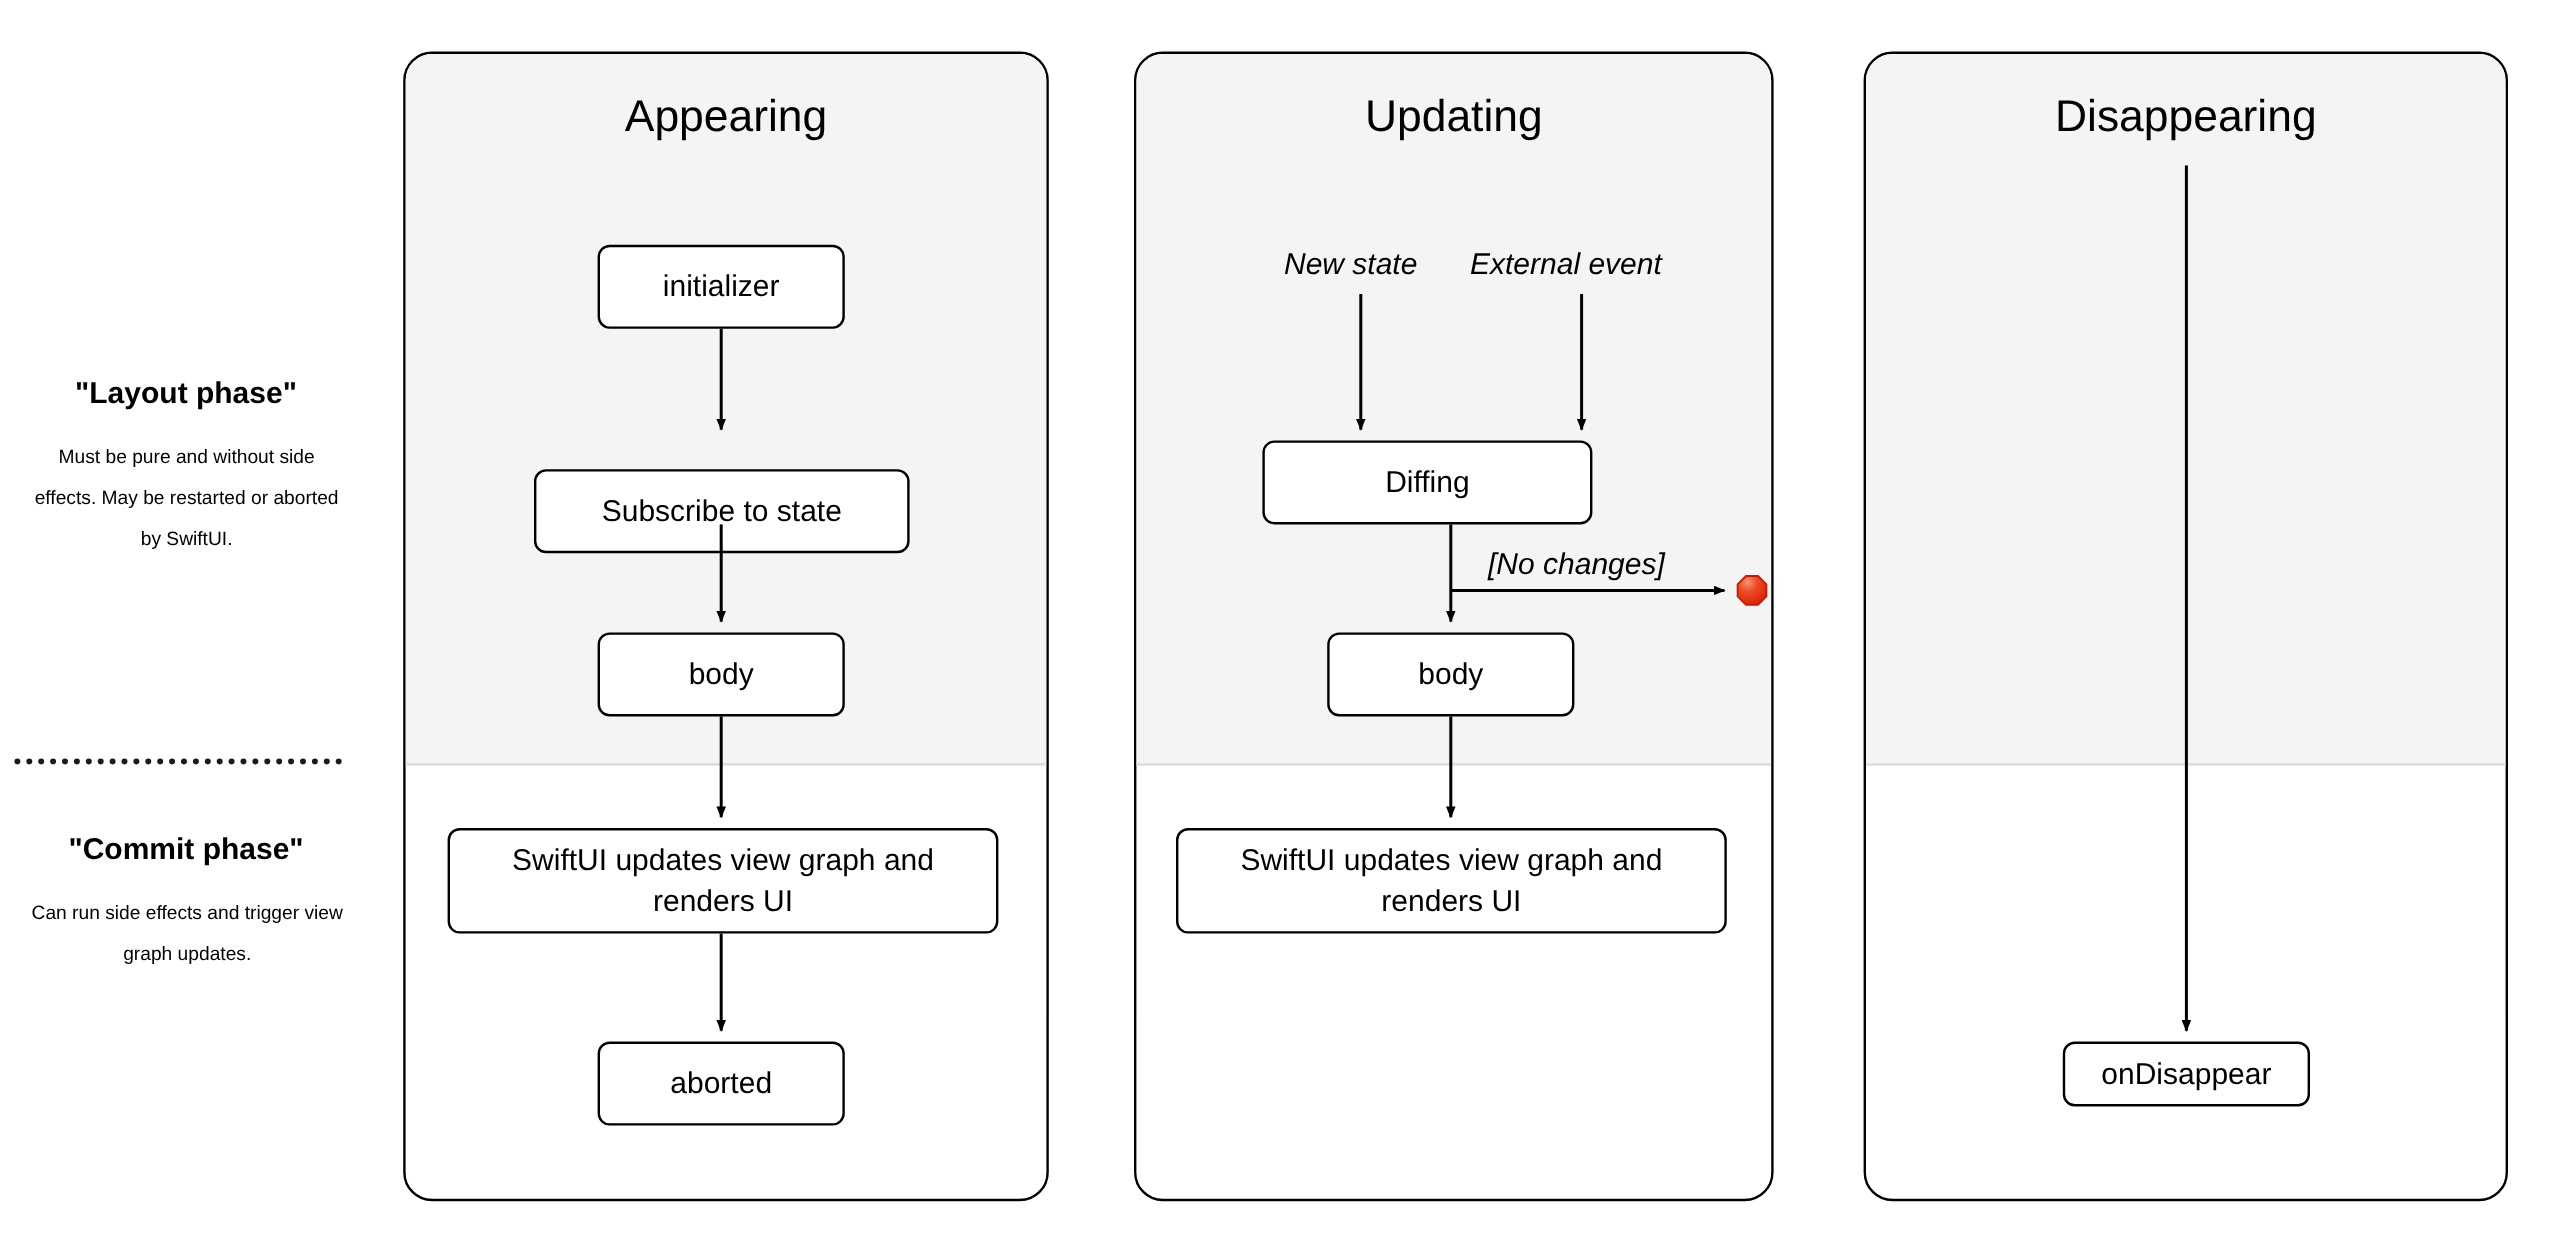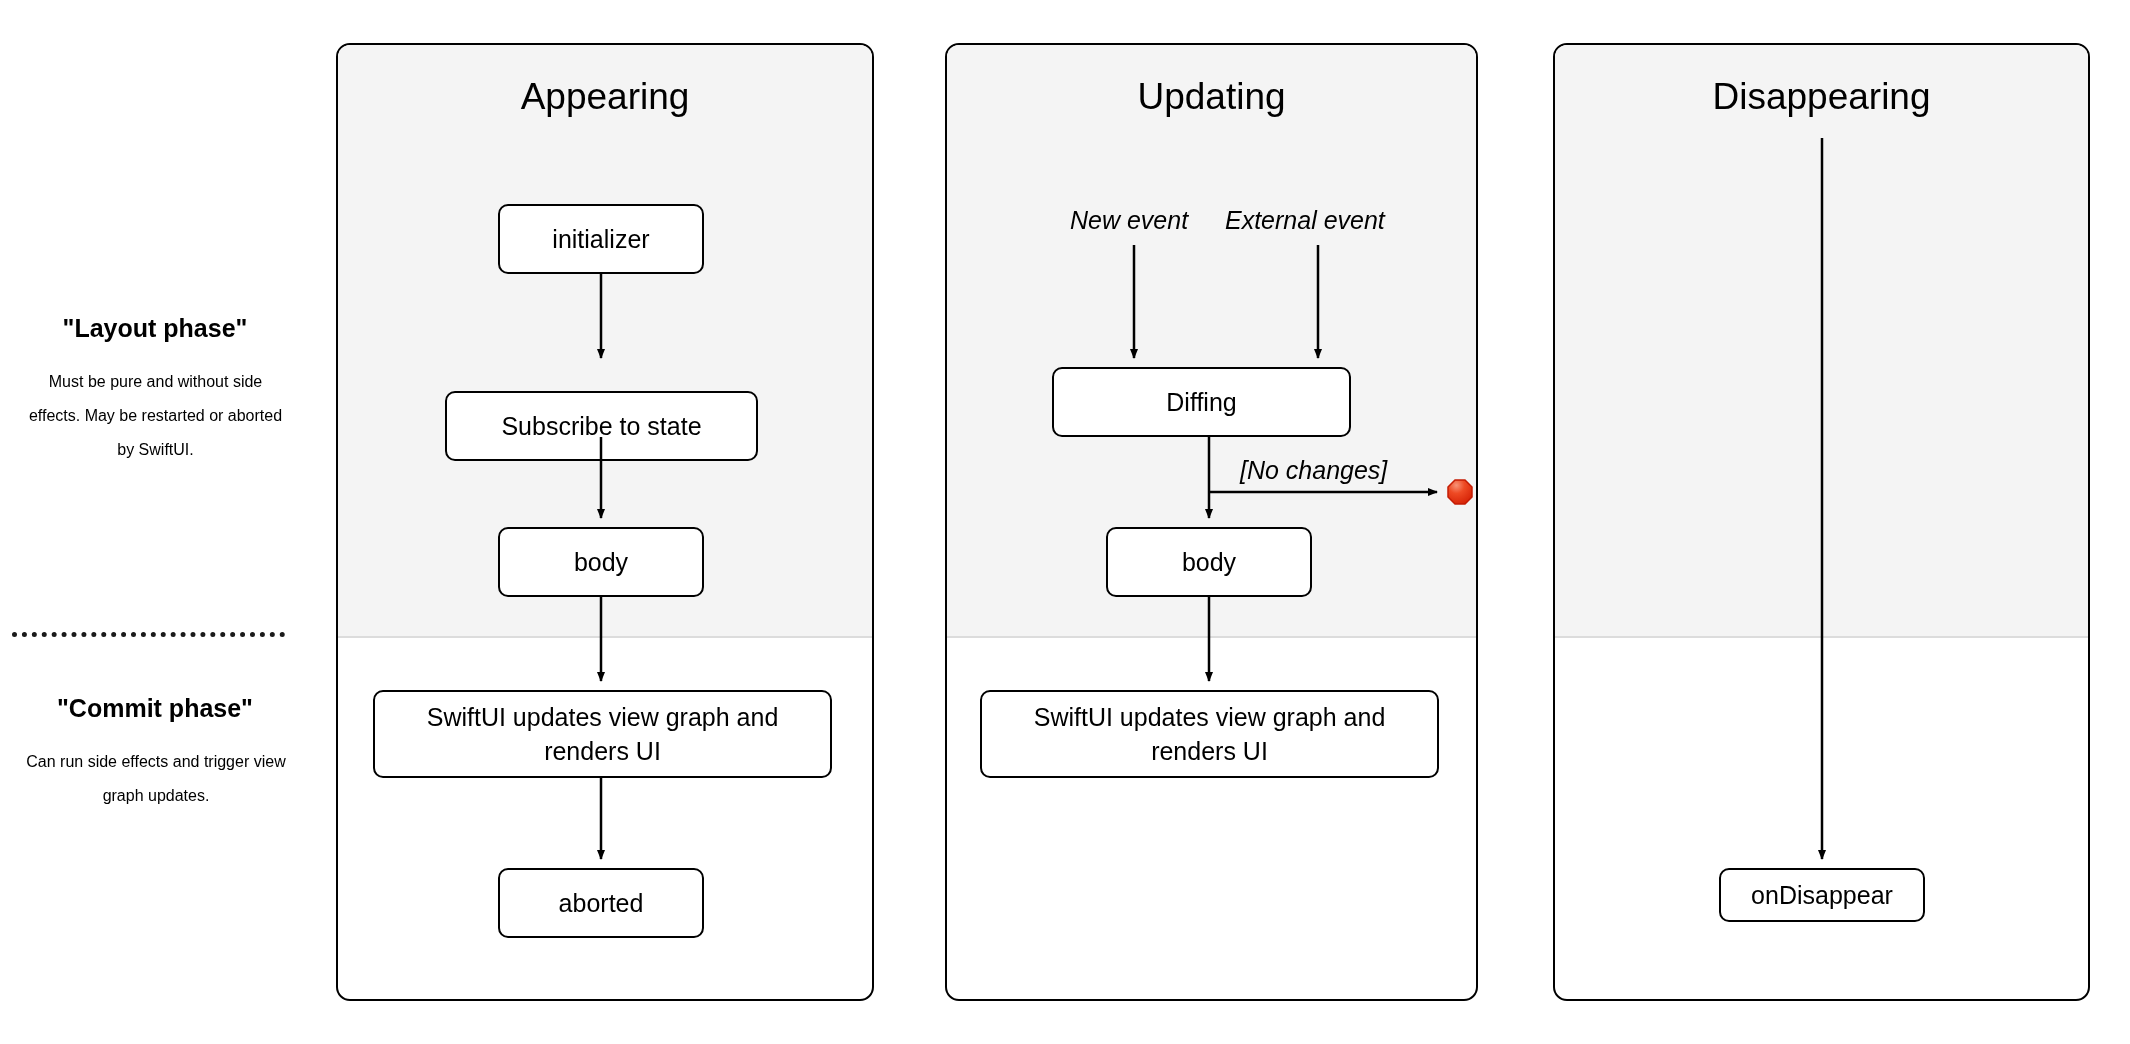--- a/index.html
+++ b/index.html
@@ -16,21 +16,21 @@
     width: 2130px;
     height: 1044px;
     background: #ffffff;
     overflow: hidden;
   }
   
   .panel {
     position: absolute;
     box-sizing: border-box;
     border: 2px solid #000000;
-    border-radius: 14px;
+    border-radius: 24px;
     background: #ffffff;
     overflow: hidden;
   }
   .panel-shade {
     position: absolute;
     left: 0;
     right: 0;
     top: 0;
     background: #f4f4f4;
     border-bottom: 2px solid #dcdcdc;
@@ -126,25 +126,25 @@
 
   <div class="node" style="left:373px; top:690px; width:459px; height:88px;">SwiftUI updates view graph and renders UI</div>
 
   <div class="node" style="left:498px; top:868px; width:206px; height:70px;">aborted</div>
 
   <div class="panel" style="left:945px; top:43px; width:533px; height:958px;">
     <div class="panel-shade" style="height:591px;"></div>
     <div class="panel-title" style="top:30px;">Updating</div>
   </div>
 
-  <div class="edge-label" style="left:1070px; top:205px;">New event</div>
+  <div class="edge-label" style="left:1070px; top:205px;">New state</div>
 
   <div class="edge-label" style="left:1225px; top:205px;">External event</div>
 
-  <div class="node" style="left:1052px; top:367px; width:299px; height:70px;">Diffing</div>
+  <div class="node" style="left:1052px; top:367px; width:275px; height:70px;">Diffing</div>
 
   <div class="edge-label" style="left:1240px; top:455px;">[No changes]</div>
 
   <div class="node" style="left:1106px; top:527px; width:206px; height:70px;">body</div>
 
   <div class="node" style="left:980px; top:690px; width:459px; height:88px;">SwiftUI updates view graph and renders UI</div>
 
   <div class="panel" style="left:1553px; top:43px; width:537px; height:958px;">
     <div class="panel-shade" style="height:591px;"></div>
     <div class="panel-title" style="top:30px;">Disappearing</div>

